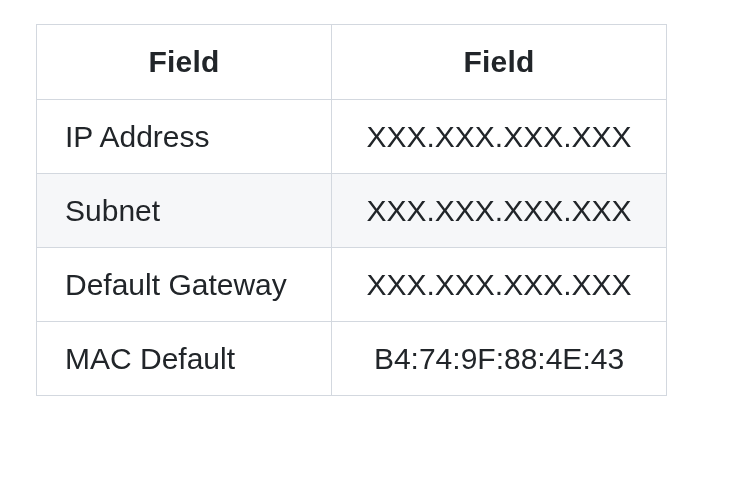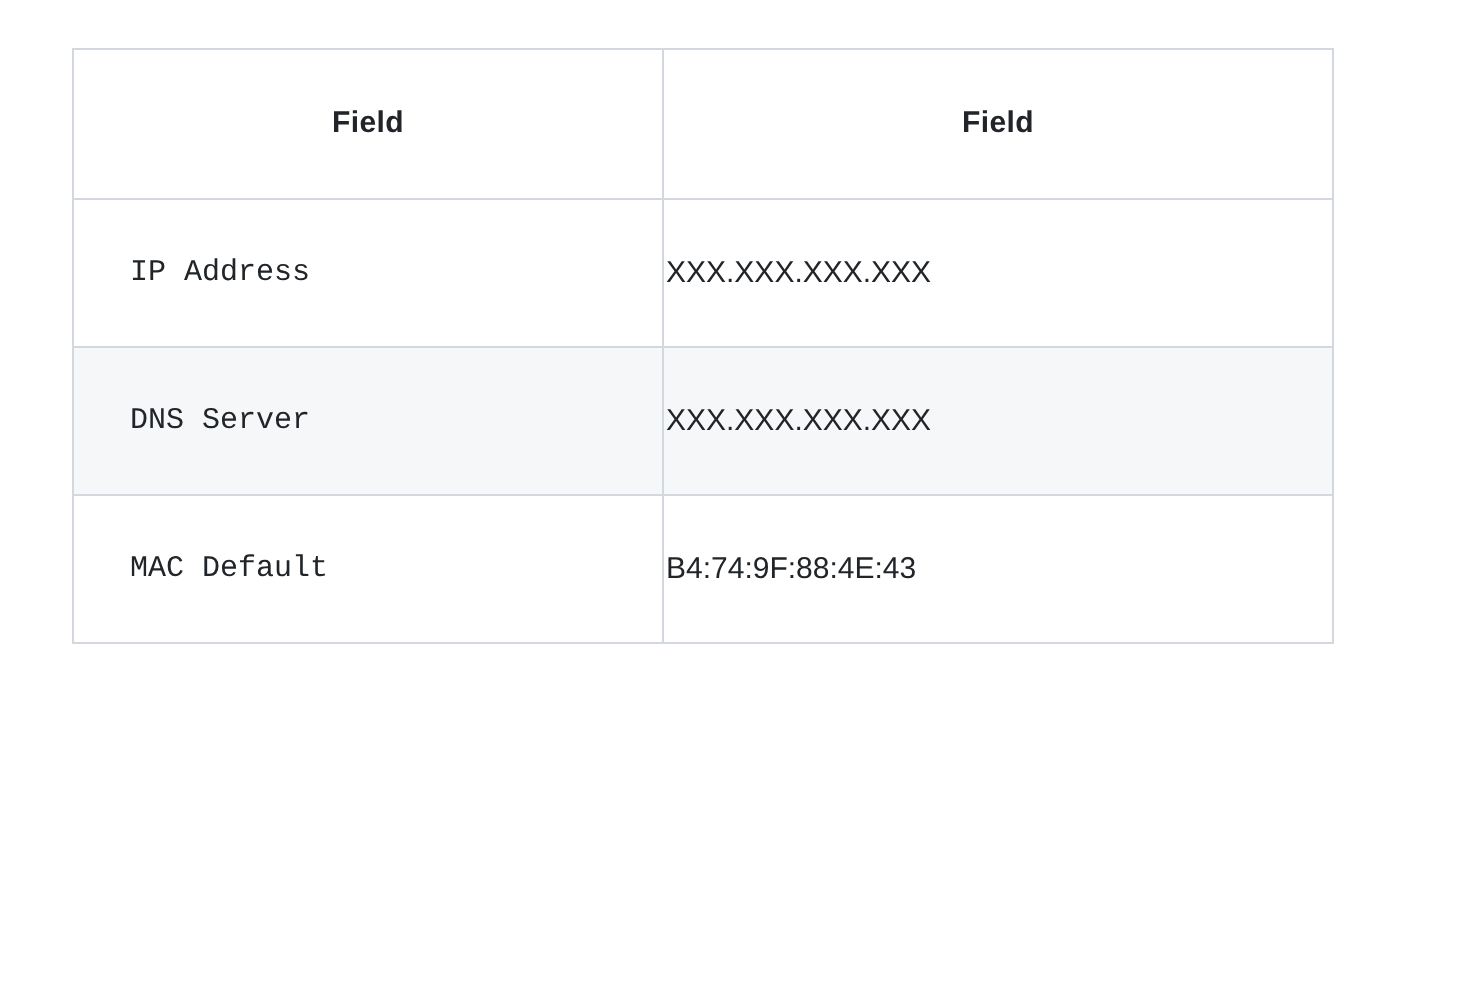--- a/index.html
+++ b/index.html
@@ -37,43 +37,42 @@
     background: #ffffff;
   }
 
   table.info-table col.col-field { width: 295px; }
   table.info-table col.col-value { width: 335px; }
 
   table.info-table th,
   table.info-table td {
     border: 1px solid #d3d8df;
     color: #212529;
-    font-size: 15px;
+    font-size: 30px;
     line-height: 1.2;
     height: 74px;
     box-sizing: border-box;
   }
 
   table.info-table thead th {
     background: #ffffff;
     font-weight: bold;
     text-align: center;
     letter-spacing: 0.2px;
     height: 75px;
   }
 
   table.info-table tbody td.cell-field {
     text-align: left;
     padding-left: 28px;
     font-weight: normal;
-    font-family: Liberation Mono, monospace;
   }
 
   table.info-table tbody td.cell-value {
-    text-align: left;
+    text-align: center;
     font-weight: normal;
   }
 
   table.info-table tbody tr.row-odd td {
     background: #ffffff;
   }
 
   table.info-table tbody tr.row-even td {
     background: #f6f7f9;
   }
@@ -93,21 +92,25 @@
           <th>Field</th>
           <th>Field</th>
         </tr>
       </thead>
       <tbody>
         <tr class="row-odd">
           <td class="cell-field">IP Address</td>
           <td class="cell-value">XXX.XXX.XXX.XXX</td>
         </tr>
         <tr class="row-even">
-          <td class="cell-field">DNS Server</td>
+          <td class="cell-field">Subnet</td>
+          <td class="cell-value">XXX.XXX.XXX.XXX</td>
+        </tr>
+        <tr class="row-odd">
+          <td class="cell-field">Default Gateway</td>
           <td class="cell-value">XXX.XXX.XXX.XXX</td>
         </tr>
         <tr class="row-odd">
           <td class="cell-field">MAC Default</td>
           <td class="cell-value">B4:74:9F:88:4E:43</td>
         </tr>
       </tbody>
     </table>
   </div>
 </div>

